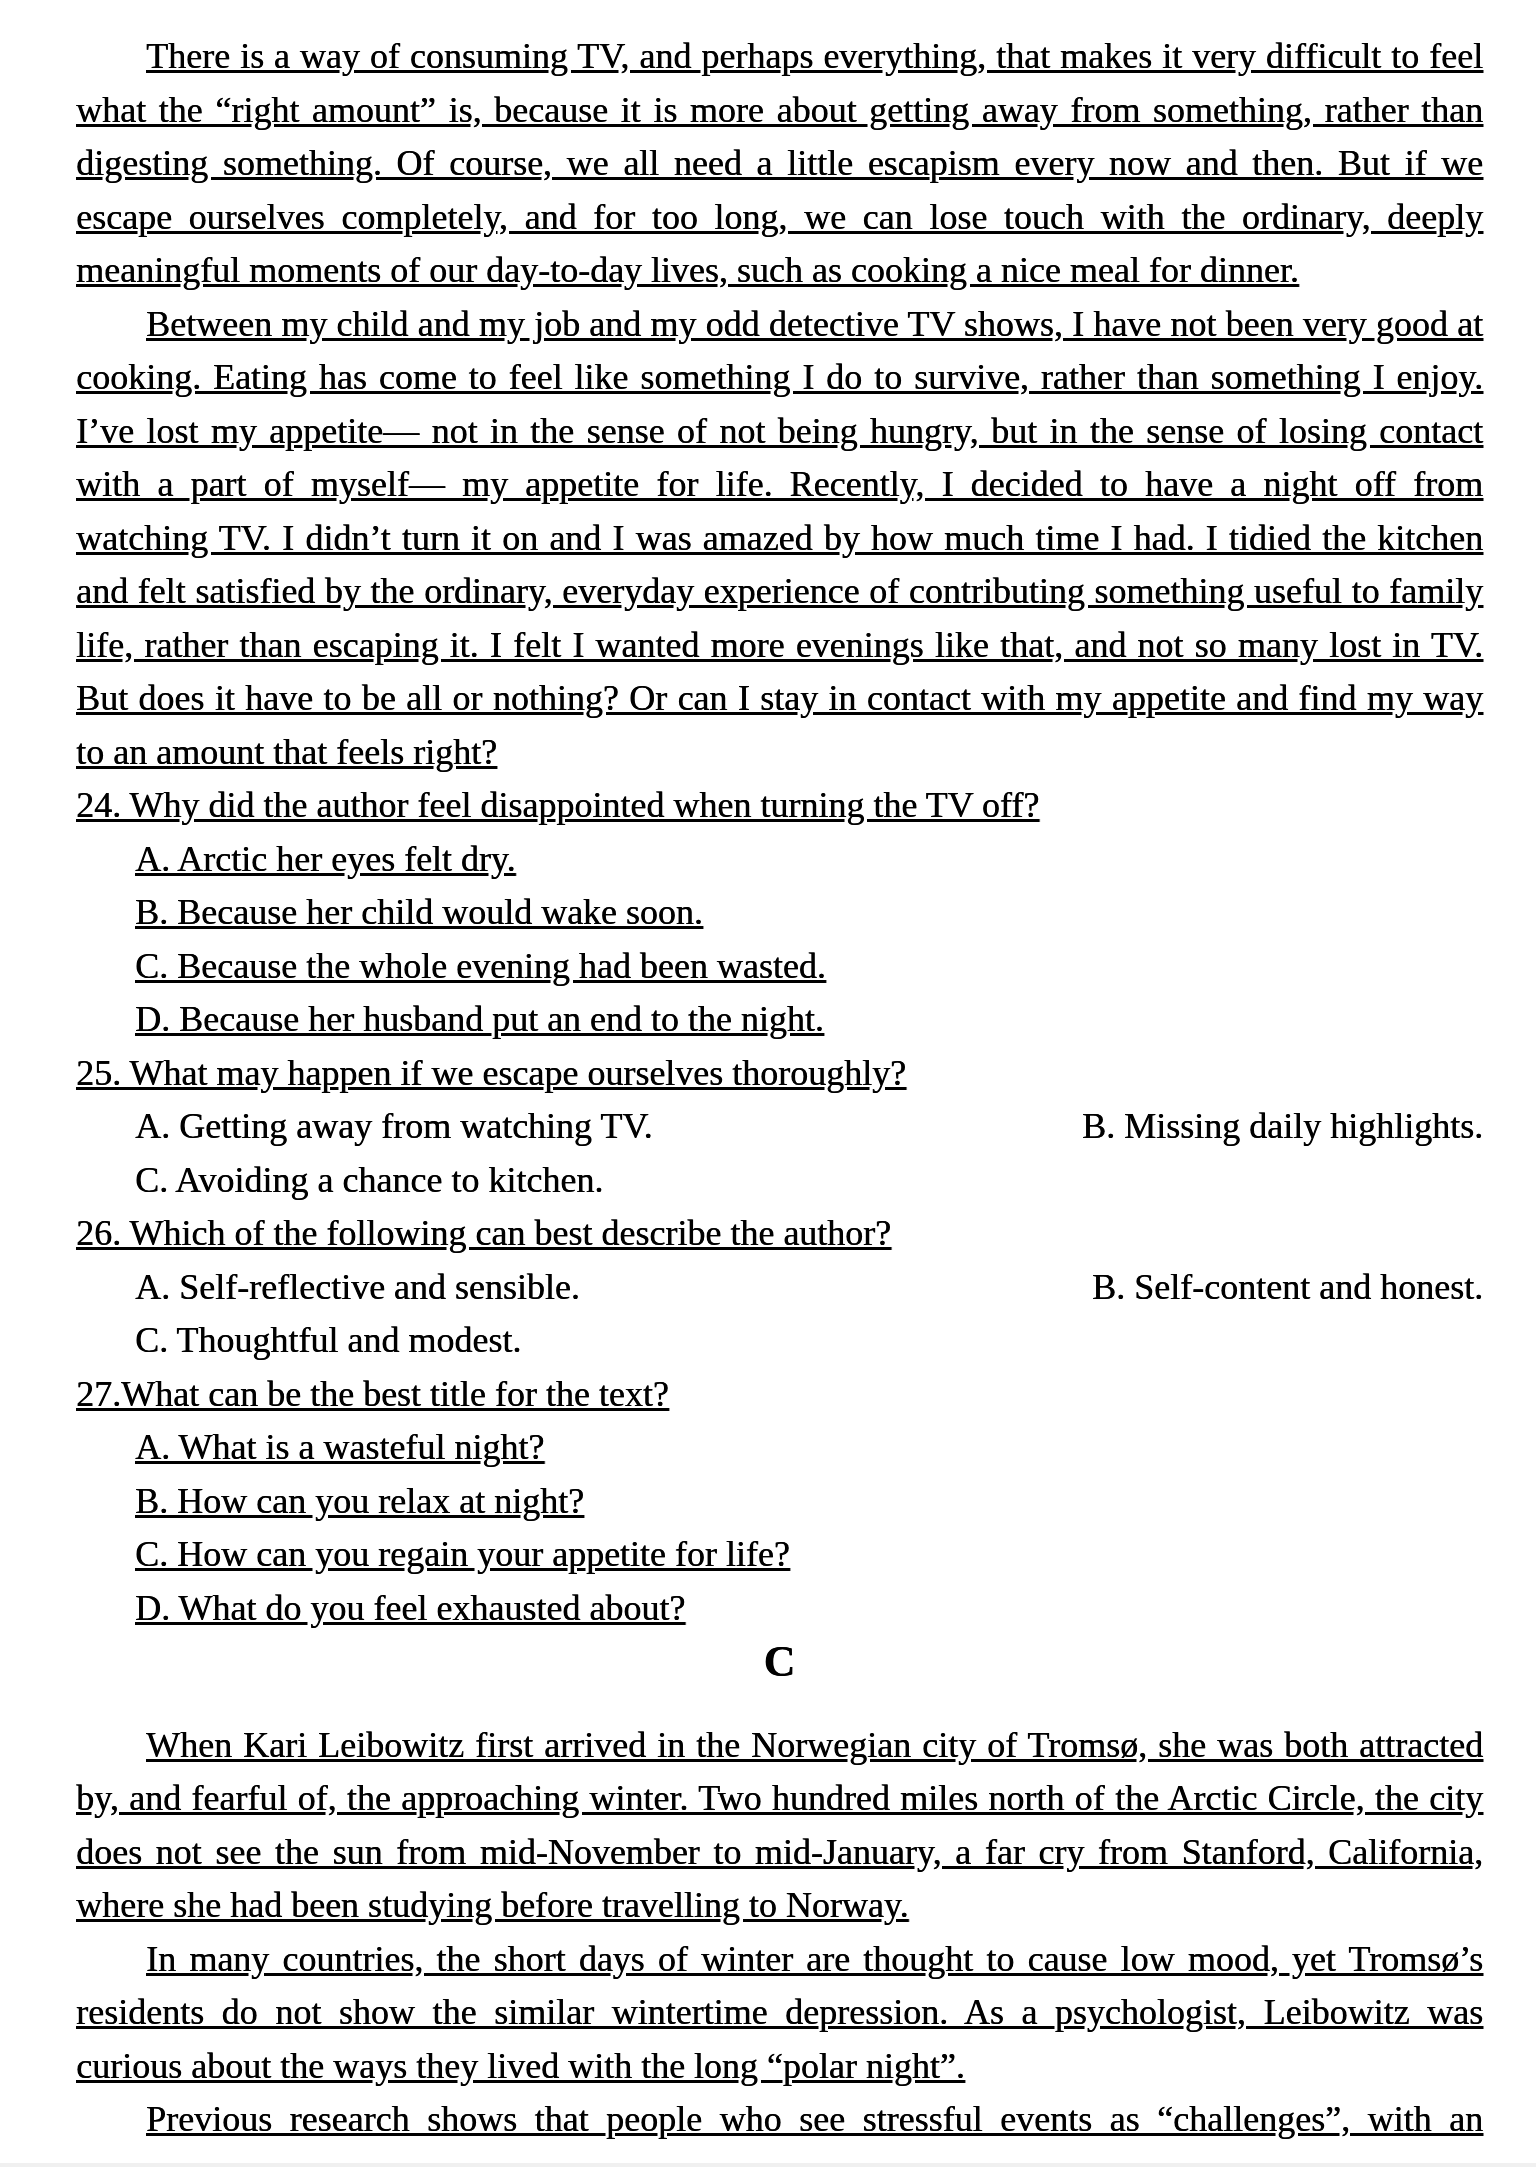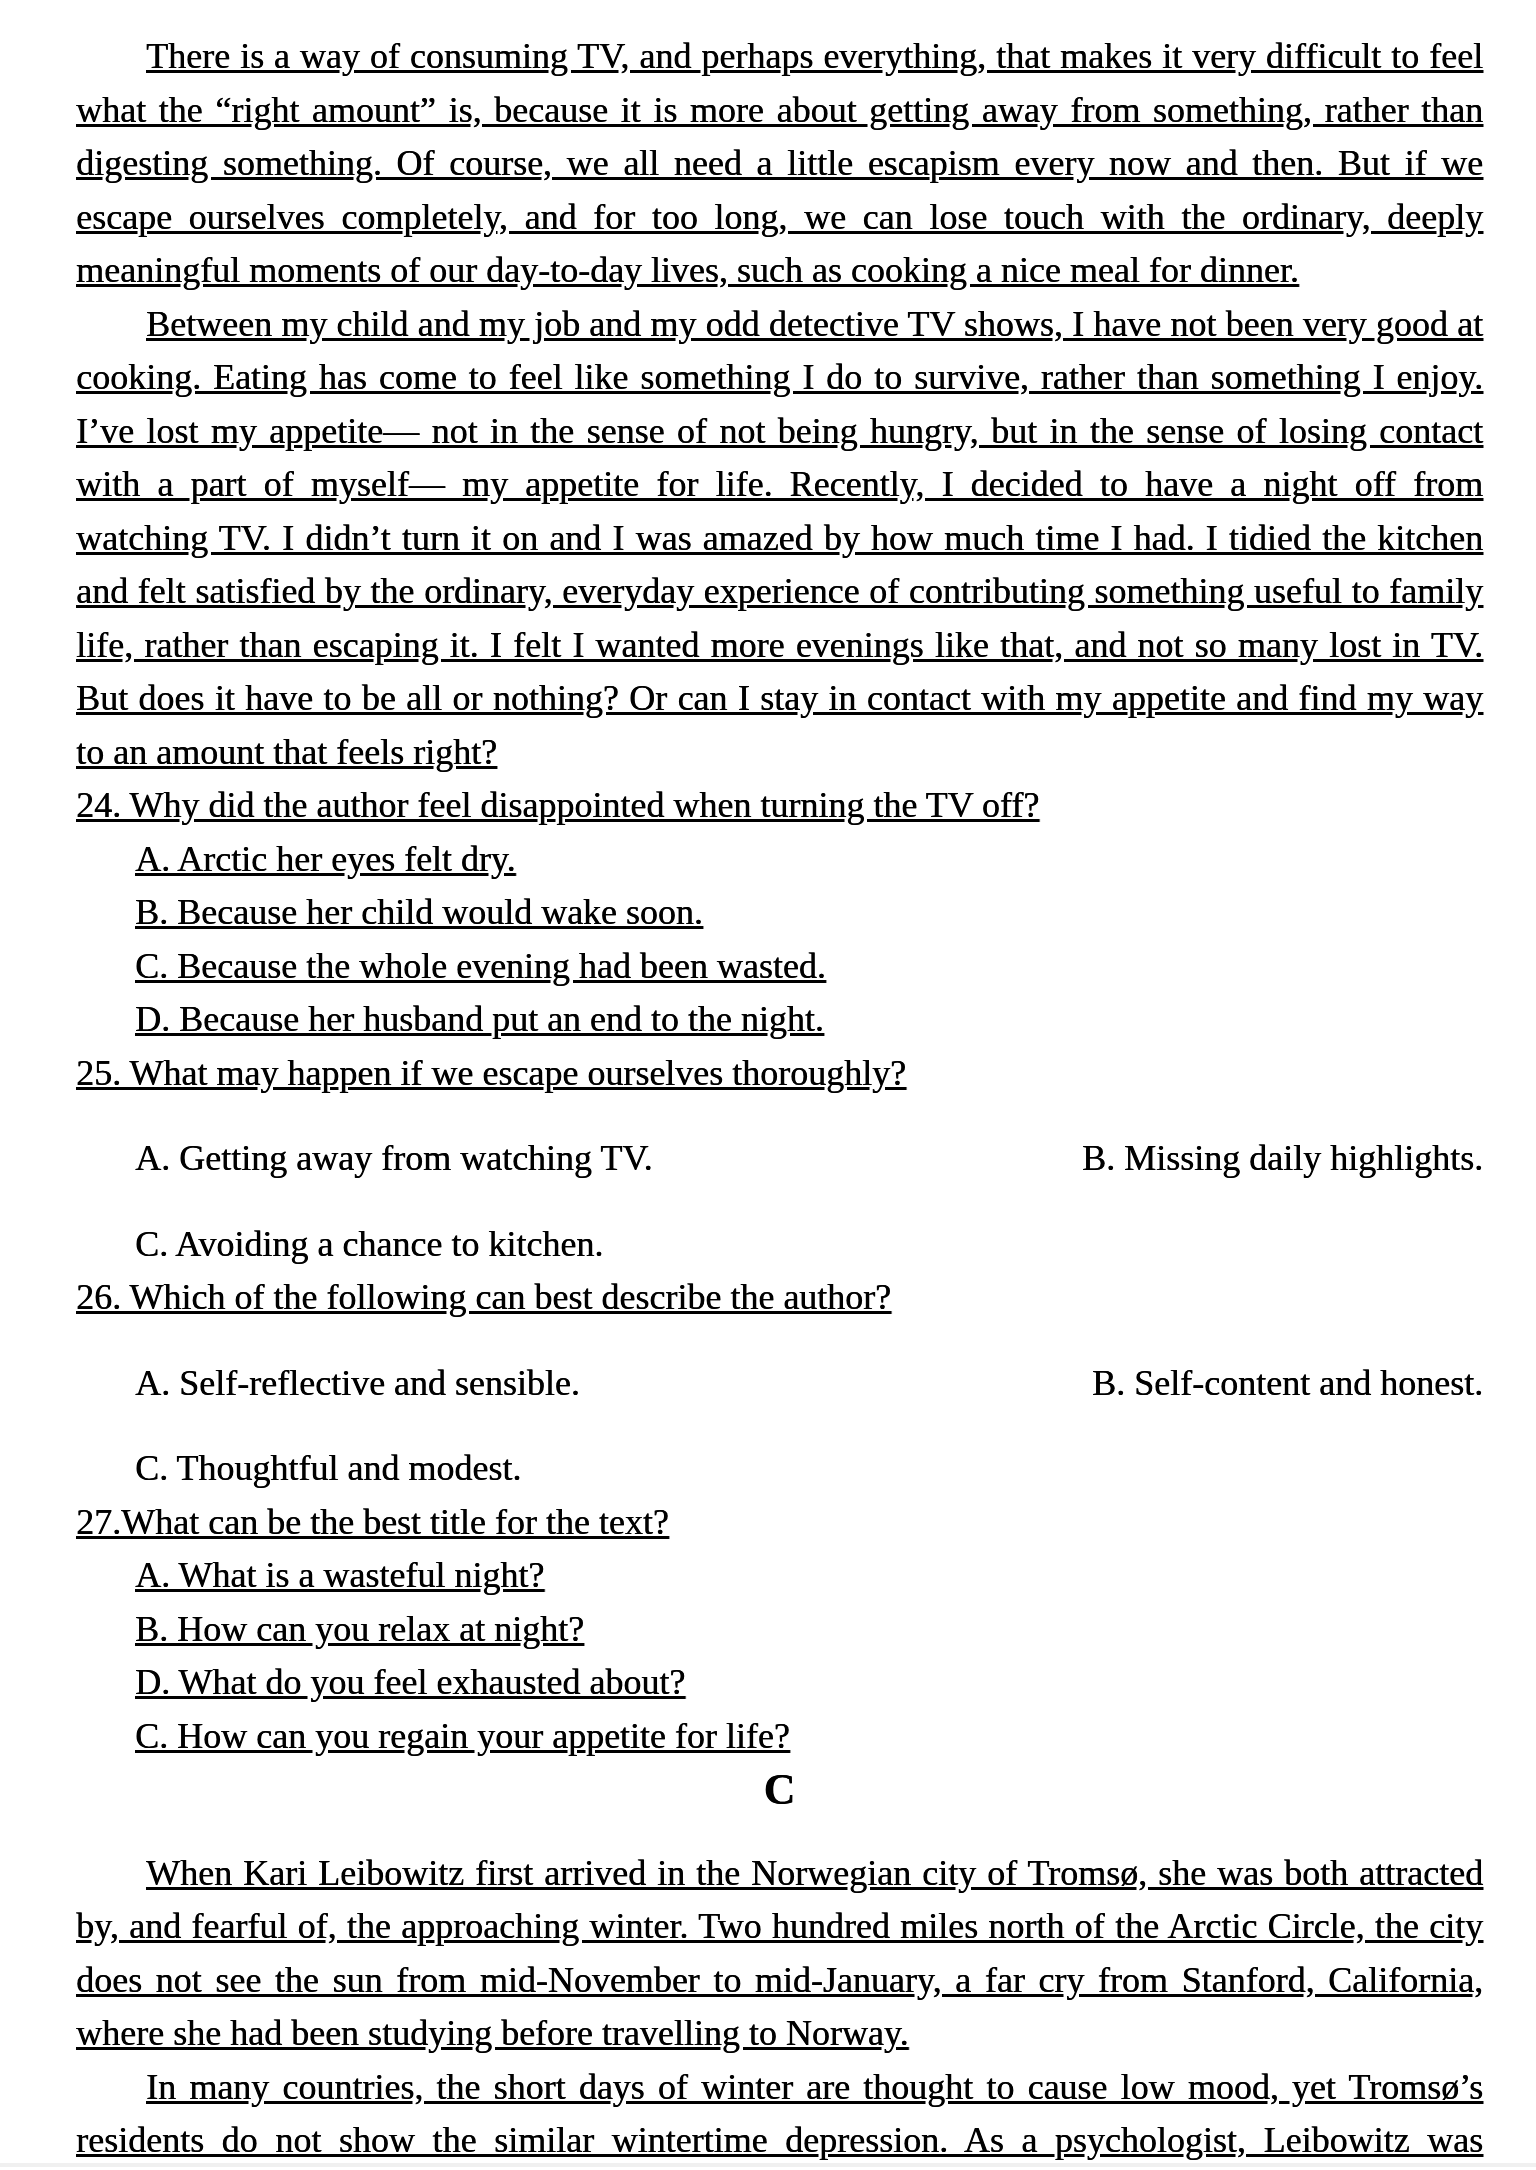--- a/index.html
+++ b/index.html
@@ -32,21 +32,20 @@
   .q-line {
     text-align: justify;
     text-indent: 0;
   }
   .opt {
     padding-left: 59px;
   }
   .opt-row {
     display: flex;
     padding-left: 59px;
-    margin-top: 32px;
   }
   .opt-row .col1 {
     width: 662px;
     flex: 0 0 662px;
   }
   .opt-row .col2 {
     flex: 1 1 auto;
     text-align: right;
   }
   .section-heading {
@@ -100,22 +99,22 @@
     </div>
     <div class="opt-row">
       <span class="col1">C. Thoughtful and modest.</span>
     </div>
   </div>
 
   <div>
     <p class="q-line">27.What can be the best title for the text?</p>
     <p class="opt">A. What is a wasteful night?</p>
     <p class="opt">B. How can you relax at night?</p>
+    <p class="opt">C. How can you regain your appetite for life?</p>
     <p class="opt">D. What do you feel exhausted about?</p>
-    <p class="opt">C. How can you regain your appetite for life?</p>
   </div>
 
   <div class="section-heading">C</div>
 
   <p class="para">When Kari Leibowitz first arrived in the Norwegian city of Tromsø, she was both attracted by, and fearful of, the approaching winter. Two hundred miles north of the Arctic Circle, the city does not see the sun from mid-November to mid-January, a far cry from Stanford, California, where she had been studying before travelling to Norway.</p>
   <p class="para">In many countries, the short days of winter are thought to cause low mood, yet Tromsø’s residents do not show the similar wintertime depression. As a psychologist, Leibowitz was curious about the ways they lived with the long “polar night”.</p>
   <p class="para cut-line">Previous research shows that people who see stressful events as “challenges”, with an</p>
 
 </div>
 

